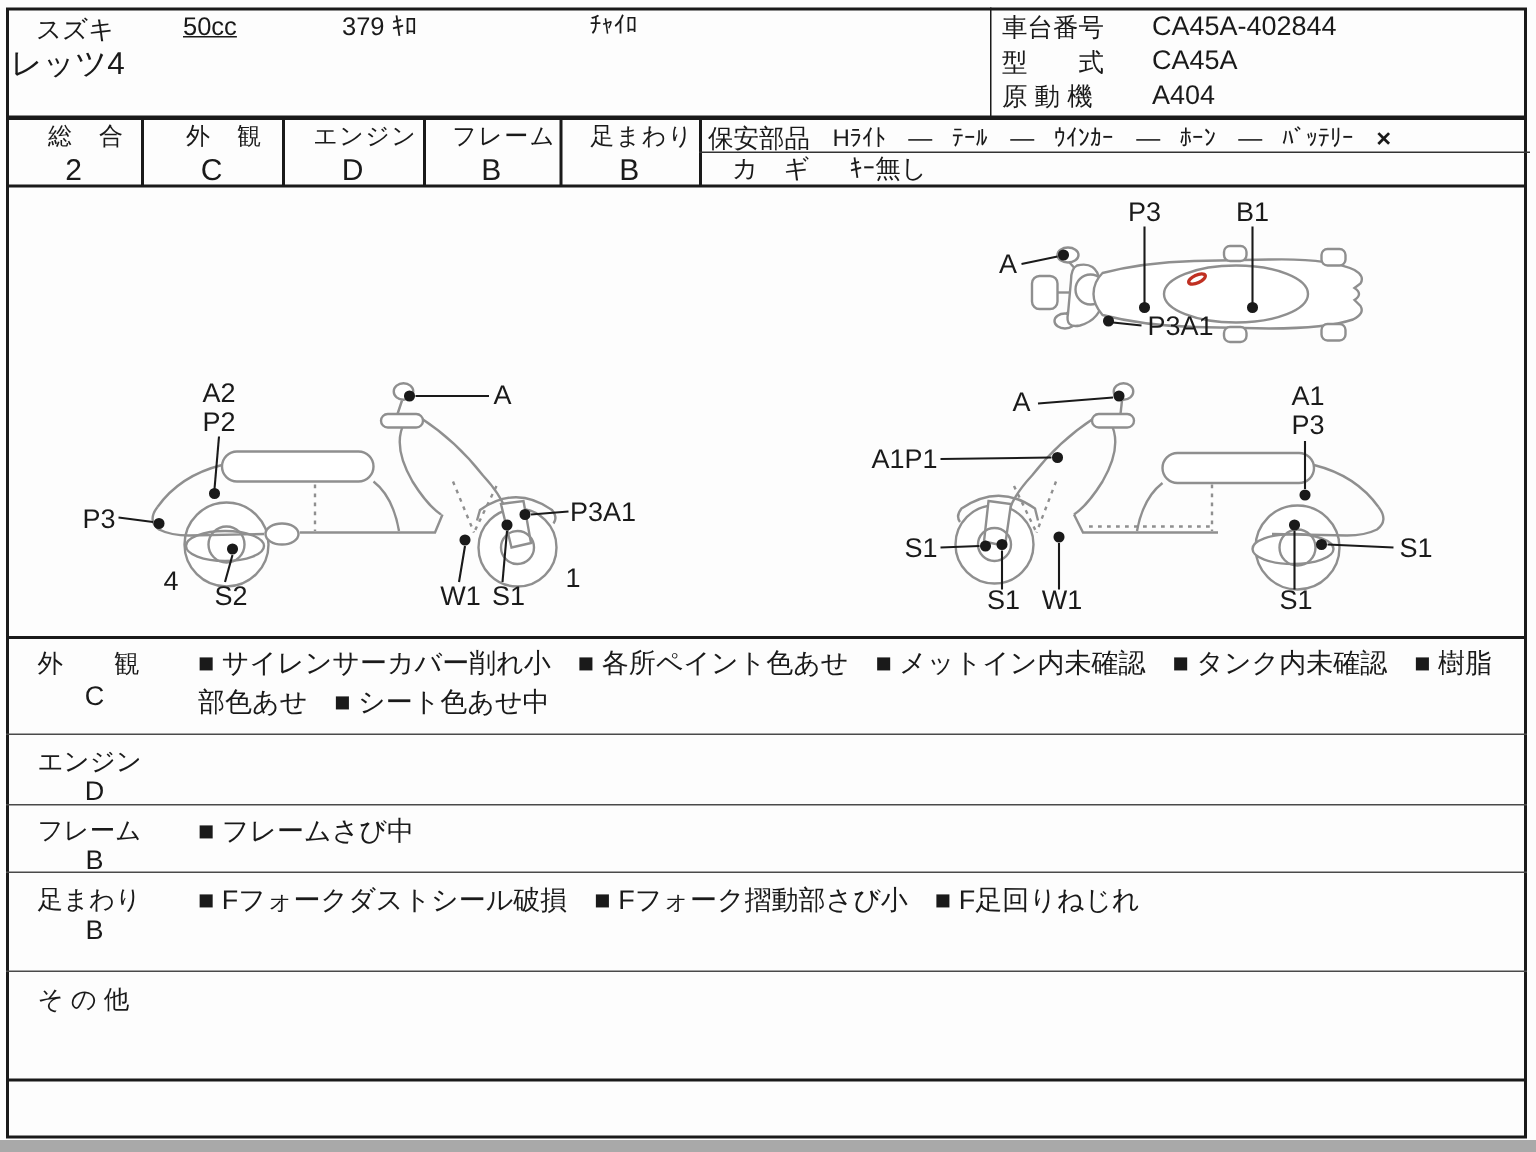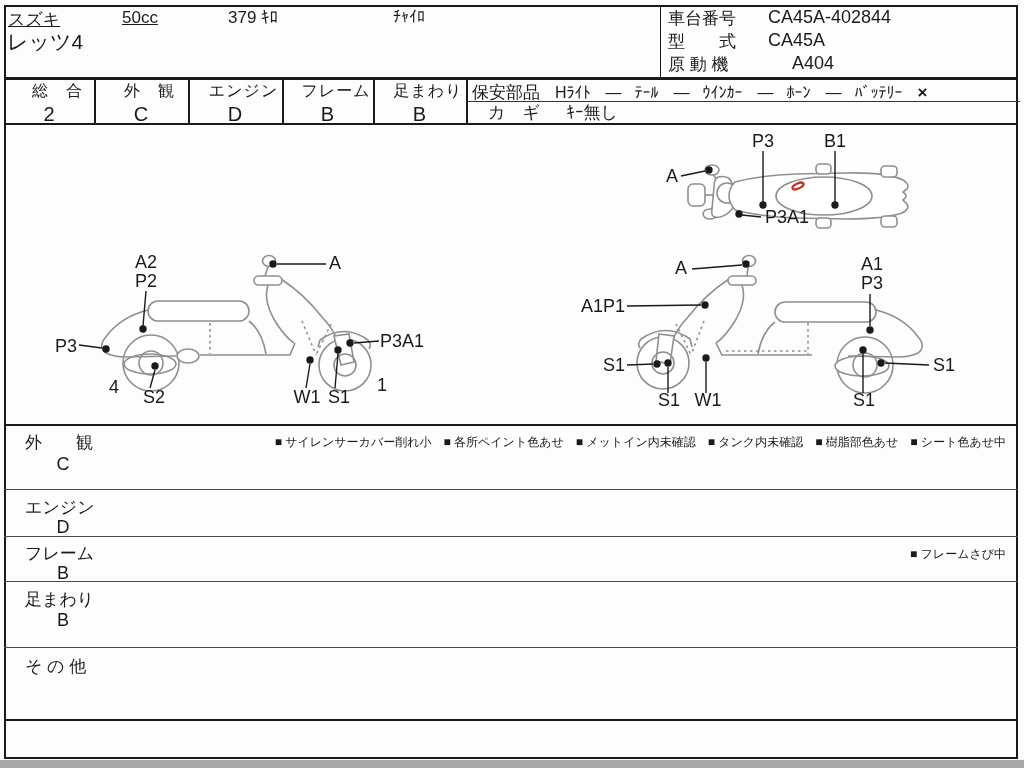--- a/index.html
+++ b/index.html
@@ -16,45 +16,45 @@
   .gray-strip{left:0;top:760px;width:1024px;height:8px;background:#a9a9a9;}
   .grade-cell{top:79px;height:45px;text-align:center;}
   .grade-label{font-size:16px;letter-spacing:1px;margin-top:2px;padding-left:17px;}
   .grade-value{font-size:20px;margin-top:1px;}
   .safety-row{display:flex;align-items:center;gap:13px;font-size:16px;}
   .safety-title{font-size:17px;margin-right:2px;}
   .safety-status{margin-left:2px;}
   .battery-x{font-weight:bold;font-size:17px;}
   .note-label{font-size:17px;width:76px;}
   .note-grade{font-size:18px;width:76px;text-align:center;}
-  .note-comments{font-size:12px;line-height:26px;width:874px;white-space:normal;text-align:right;}
+  .note-comments{font-size:18px;line-height:26px;width:874px;white-space:normal;}
   .hdr-row{display:flex;font-size:18px;}
   .hdr-lbl{width:100px;font-size:17px;}
   svg text{font-family:"Liberation Sans","DejaVu Sans",sans-serif;font-size:18px;fill:#1a1a1a;}
 </style>
 </head>
 <body>
 
 <div id="page">
 
-  <div class="abs t" style="left:8px;top:8px;text-decoration:underline;">スズキ</div>
+  <div class="abs t" style="left:24px;top:8px;">スズキ</div>
   <div class="abs t" style="left:122px;top:8px;text-decoration:underline;">50cc</div>
   <div class="abs t" style="left:228px;top:8px;">379 ｷﾛ</div>
   <div class="abs t t-sm" style="left:393px;top:8px;font-family:Liberation Mono, monospace;">ﾁｬｲﾛ</div>
   <div class="abs t t-lg" style="left:7px;top:28px;">レッツ4</div>
 
   <div class="abs hdr-row" style="left:668px;top:7px;">
     <span class="hdr-lbl">車台番号</span>
     <span>CA45A-402844</span>
   </div>
   <div class="abs hdr-row" style="left:668px;top:30px;">
     <span class="hdr-lbl">型　　式</span>
     <span>CA45A</span>
   </div>
-  <div class="abs hdr-row" style="left:668px;top:53px;gap:24px;">
+  <div class="abs hdr-row" style="left:668px;top:53px;">
     <span class="hdr-lbl">原 動 機</span>
     <span>A404</span>
   </div>
 
   <div class="abs grade-cell" style="left:4px;width:90px;">
     <div class="grade-label">総　合</div>
     <div class="grade-value">2</div>
   </div>
   <div class="abs grade-cell" style="left:94px;width:94px;">
     <div class="grade-label">外　観</div>
@@ -234,20 +234,21 @@
 
   <div class="abs note-label" style="left:25px;top:496px;">エンジン</div>
   <div class="abs note-grade" style="left:25px;top:517px;">D</div>
 
   <div class="abs note-label" style="left:25px;top:542px;">フレーム</div>
   <div class="abs note-grade" style="left:25px;top:563px;">B</div>
   <div class="abs note-comments" style="left:132px;top:541px;">■ フレームさび中</div>
 
   <div class="abs note-label" style="left:25px;top:588px;">足まわり</div>
   <div class="abs note-grade" style="left:25px;top:610px;">B</div>
+  <div class="abs note-comments" style="left:132px;top:587px;">■ Fフォークダストシール破損　■ Fフォーク摺動部さび小　■ F足回りねじれ</div>
 
   <div class="abs note-label" style="left:25px;top:655px;">そ の 他</div>
   <div class="abs note-comments" style="left:132px;top:653px;"></div>
 
   <div class="abs sheet-border"></div>
   <div class="abs vline" style="left:660px;top:5px;height:73px;width:1px;"></div>
   <div class="abs hline" style="top:77px;height:3px;"></div>
   <div class="abs hline" style="top:123px;"></div>
   <div class="abs vline" style="left:94px;top:79px;height:45px;"></div>
   <div class="abs vline" style="left:188px;top:79px;height:45px;"></div>

